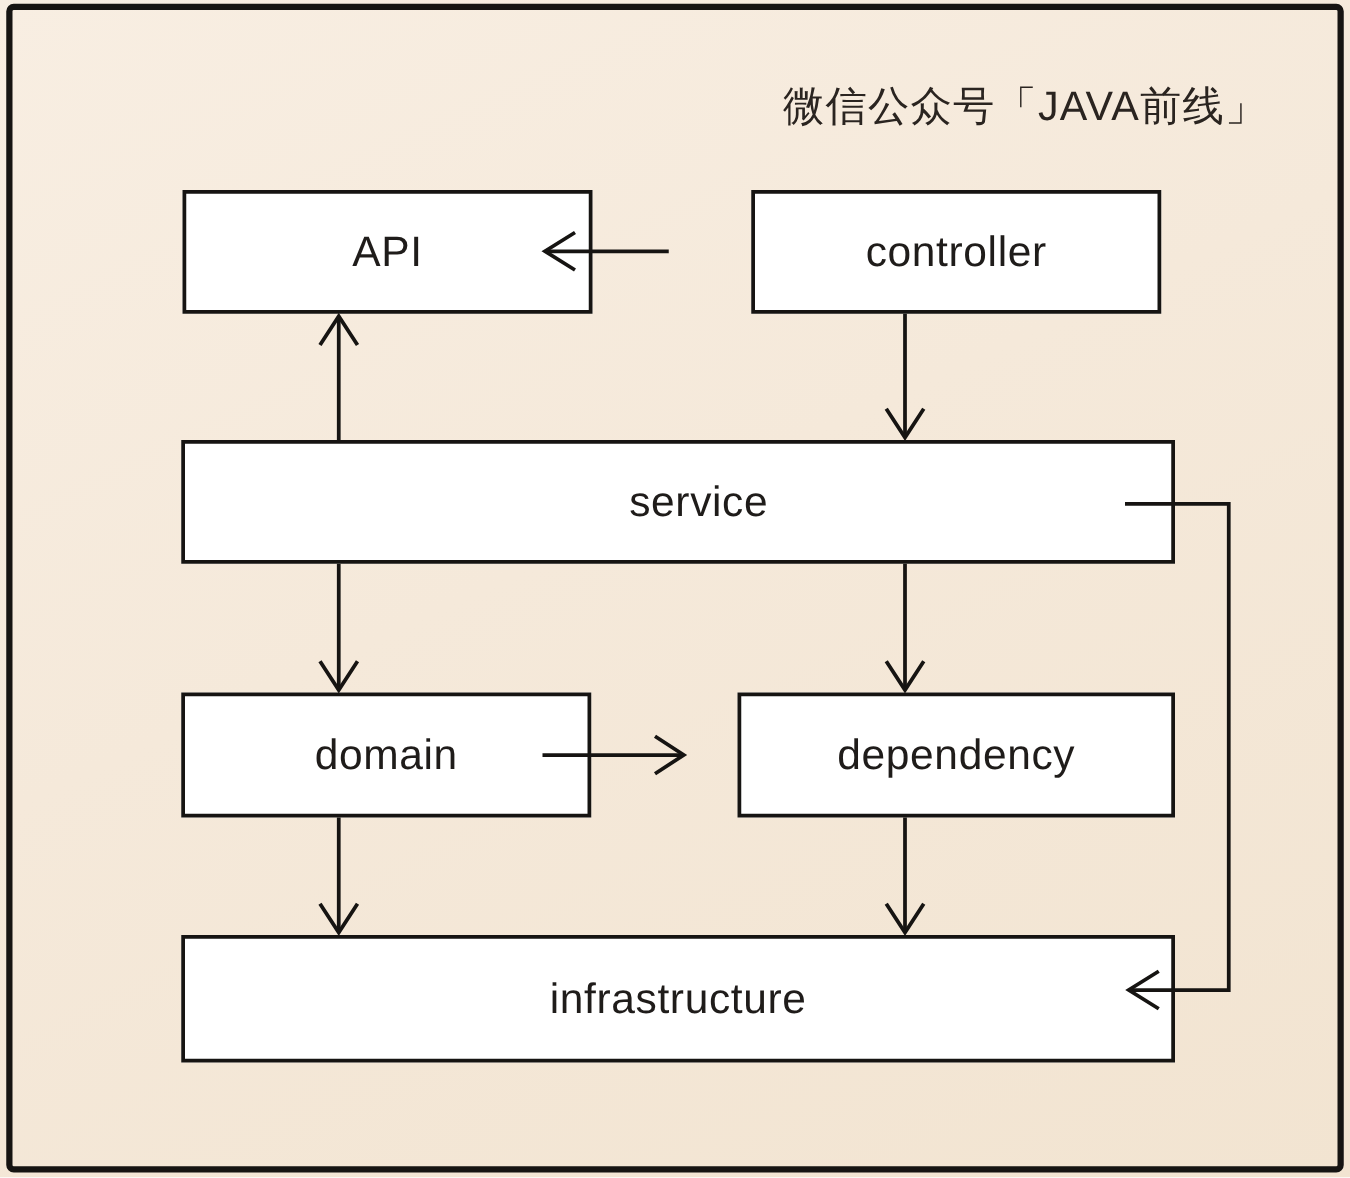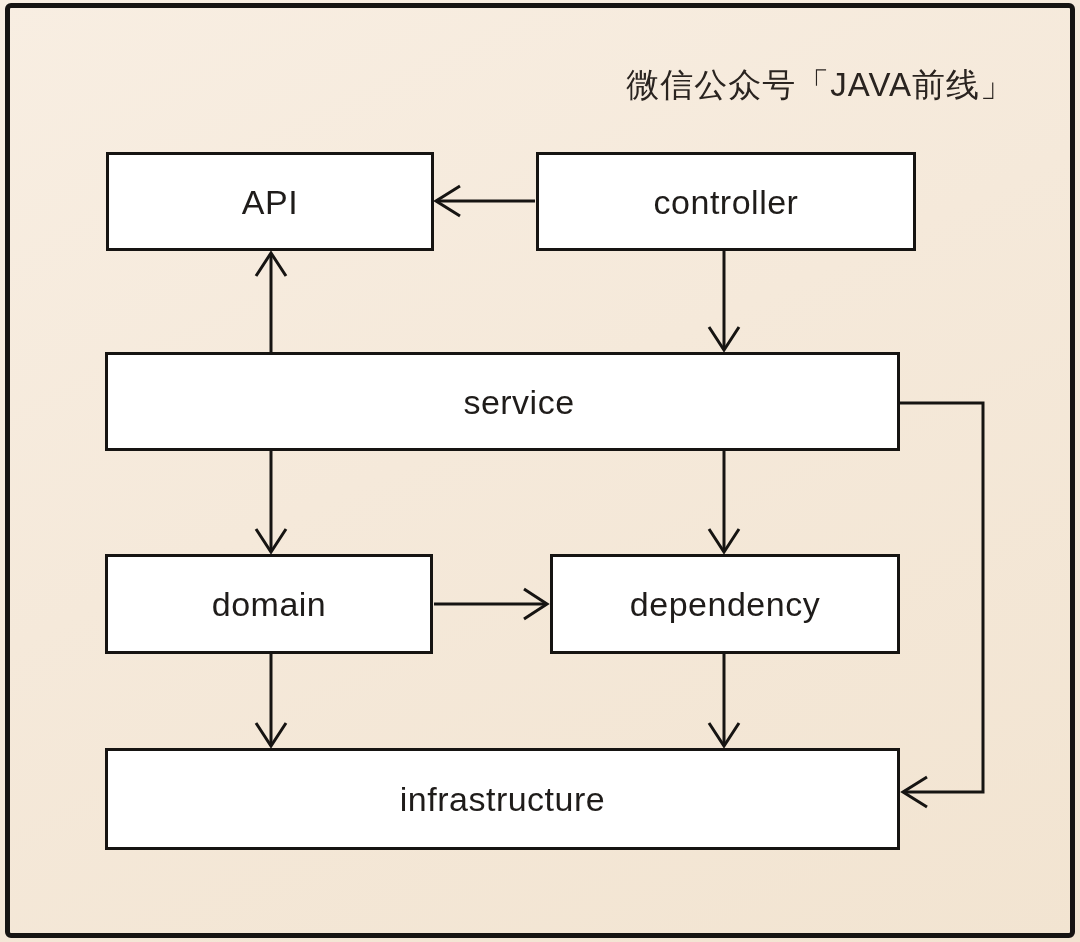--- a/index.html
+++ b/index.html
@@ -28,29 +28,30 @@
     white-space: nowrap;
   }
   .node {
     position: absolute;
     background: #ffffff;
     border: 3px solid #161412;
     display: flex;
     align-items: center;
     justify-content: center;
     box-sizing: border-box;
+    margin-left: 40px;
   }
   .node .label {
     font-size: 34px;
     color: #1f1c1a;
     line-height: 1;
     letter-spacing: 0.5px;
   }
   .node-api            { left: 106px; top: 152px; width: 328px; height: 99px; }
-  .node-controller     { left: 536px; top: 152px; width: 380px; height: 99px; }
+  .node-controller     { left: 561px; top: 152px; width: 328px; height: 99px; }
   .node-service        { left: 105px; top: 352px; width: 795px; height: 99px; padding-left: 33px; }
   .node-domain         { left: 105px; top: 554px; width: 328px; height: 100px; }
   .node-dependency     { left: 550px; top: 554px; width: 350px; height: 100px; }
   .node-infrastructure { left: 105px; top: 748px; width: 795px; height: 102px; }
   .edges {
     position: absolute;
     left: 0; top: 0;
     pointer-events: none;
   }
   .edges path {

